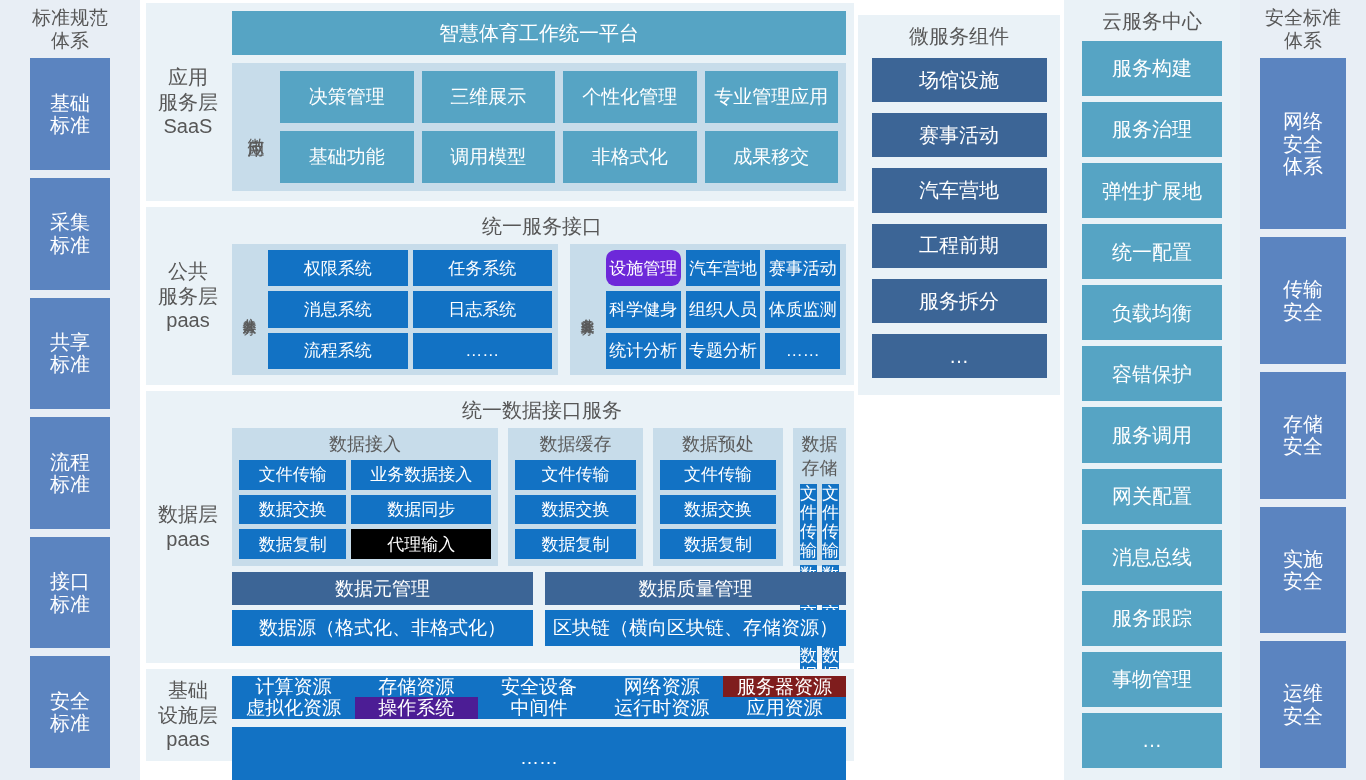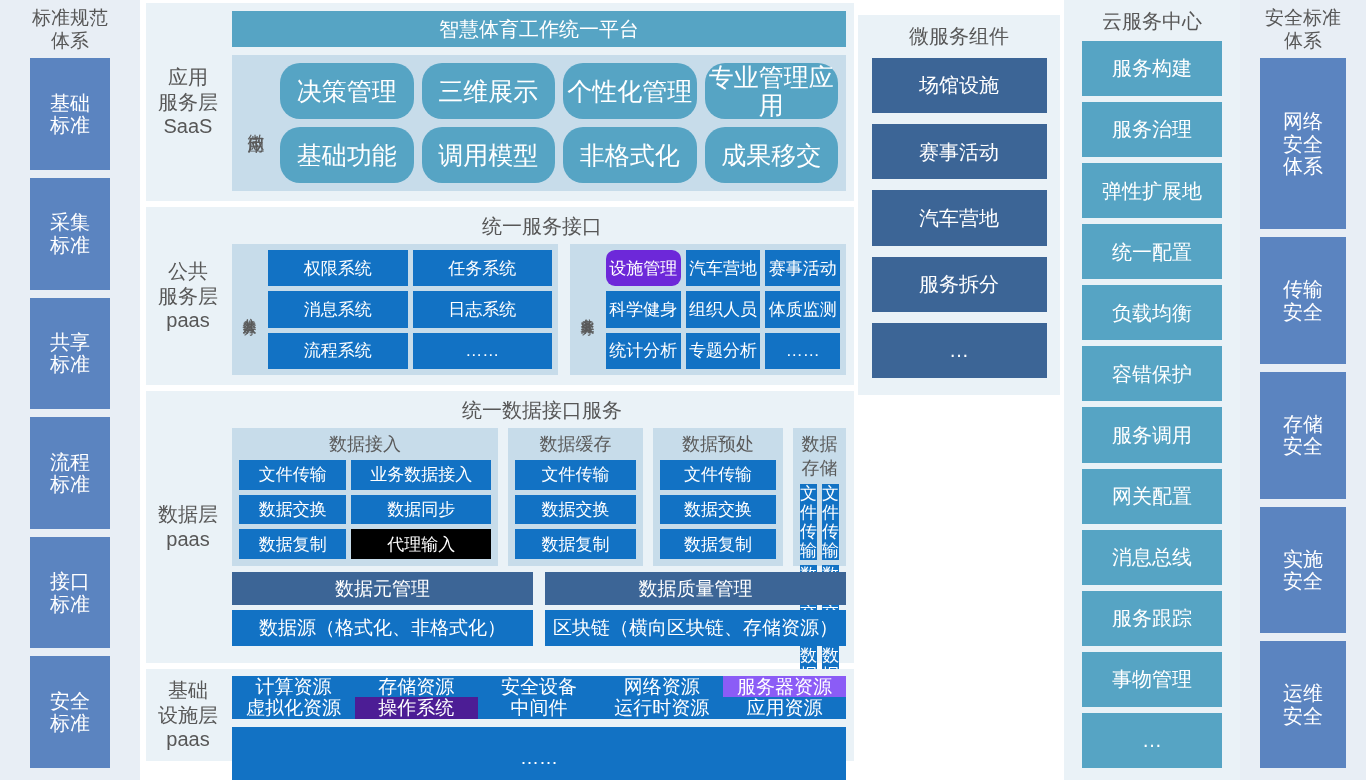--- a/index.html
+++ b/index.html
@@ -42,21 +42,21 @@
   
   .app-layer { height:198px; }
   .app-top { background:#56a4c4; color:#fff; font-size:20px; height:44px;
              display:flex; align-items:center; justify-content:center; margin:8px 8px 8px 2px; }
   .app-sub { background:#c7dcea; display:flex; margin:0 8px 10px 2px; padding:8px 8px;
              gap:8px; flex:1 1 auto; }
   .vtag { width:32px; flex:none; display:flex; align-items:center; justify-content:center;
           color:#5a5a5a; font-size:17px; writing-mode:vertical-rl; letter-spacing:2px; }
   .app-grid { flex:1 1 auto; display:grid; grid-template-columns:repeat(4,1fr);
               grid-template-rows:1fr 1fr; gap:8px; }
-  .app-grid .bx { font-size:25px; background:#56a4c4;border-radius:20px; }
+  .app-grid .bx { font-size:19px; background:#56a4c4; }
 
   
   .pub-layer { height:178px; }
   .pub-sub { display:flex; gap:12px; margin:0 8px 10px 2px; flex:1 1 auto; }
   .pub-group { background:#c7dcea; display:flex; padding:6px; gap:6px; }
   .pub-group.g1 { flex:0 0 326px; }
   .pub-group.g2 { flex:1 1 auto; }
   .pub-grid { flex:1 1 auto; display:grid; gap:5px; }
   .pub-grid.c2 { grid-template-columns:repeat(2,1fr); grid-template-rows:repeat(3,1fr); }
   .pub-grid.c3 { grid-template-columns:repeat(3,1fr); grid-template-rows:repeat(3,1fr); }
@@ -232,39 +232,40 @@
     </div>
 
     <div class="layer infra-layer">
       <div class="layer-label" id="infra-label">基础<br>设施层<br>paas</div>
       <div class="layer-body infra-body">
         <div class="infra-grid" id="infra-grid">
             <div class="bx" style="background: rgb(18, 114, 196);">计算资源</div>
             <div class="bx" style="background: rgb(18, 114, 196);">存储资源</div>
             <div class="bx" style="background: rgb(18, 114, 196);">安全设备</div>
             <div class="bx" style="background: rgb(18, 114, 196);">网络资源</div>
-            <div class="bx" style="background: #8b5cf6;">服务器资源</div>
+            <div class="bx" style="background: #7f1d1d;">服务器资源</div>
             <div class="bx" style="background: rgb(18, 114, 196);">虚拟化资源</div>
             <div class="bx" style="background: #4c1d95;">操作系统</div>
             <div class="bx" style="background: rgb(18, 114, 196);">中间件</div>
             <div class="bx" style="background: rgb(18, 114, 196);">运行时资源</div>
             <div class="bx" style="background: rgb(18, 114, 196);">应用资源</div>
           </div>
         <div class="infra-more">……</div>
       </div>
     </div>
 
   </div>
 
   <div class="col-wrap">
     <div class="micro">
       <div class="micro-title">微服务组件</div>
       <div class="bx">场馆设施</div>
       <div class="bx">赛事活动</div>
       <div class="bx">汽车营地</div>
+      <div class="bx">工程前期</div>
       <div class="bx">服务拆分</div>
       <div class="bx">…</div>
     </div>
   </div>
 
   <div class="cloud">
     <div class="cloud-title">云服务中心</div>
     <div class="bx">服务构建</div>
     <div class="bx">服务治理</div>
     <div class="bx">弹性扩展地</div>

